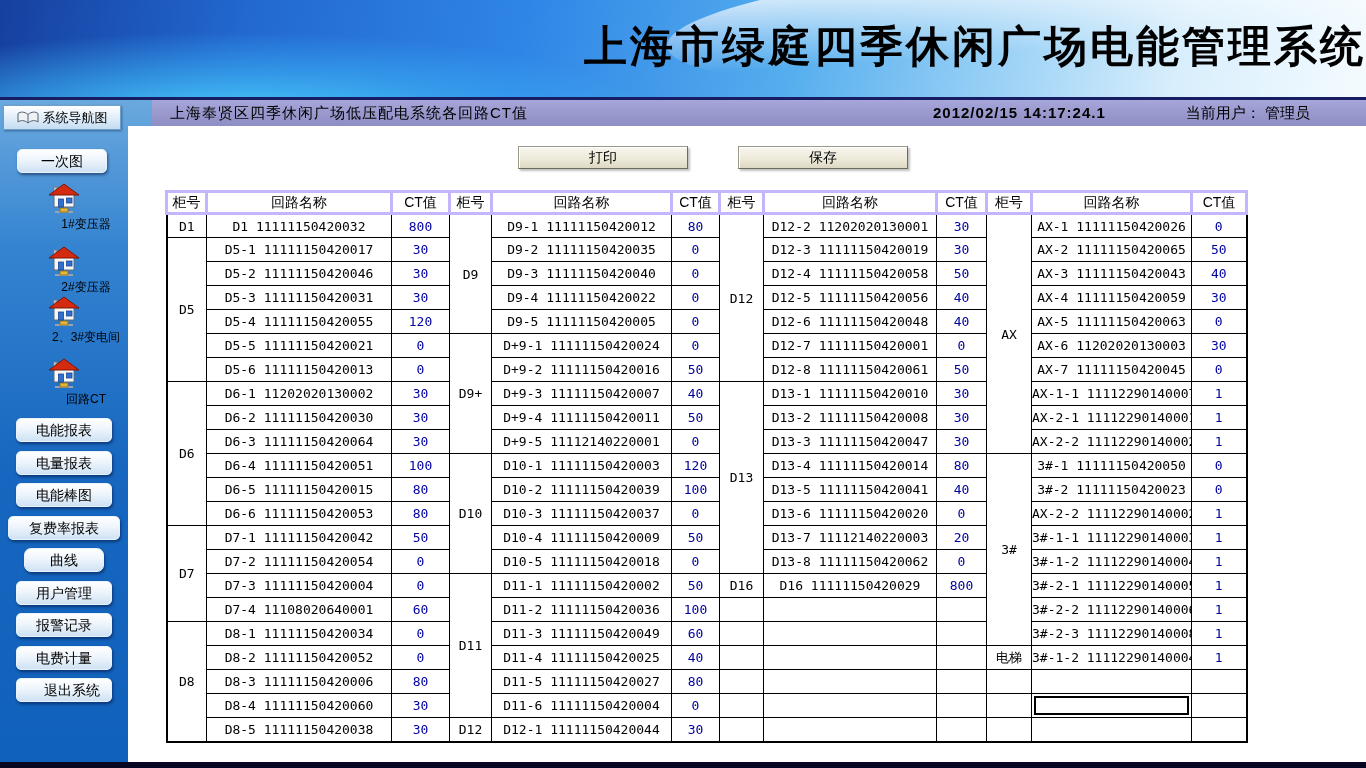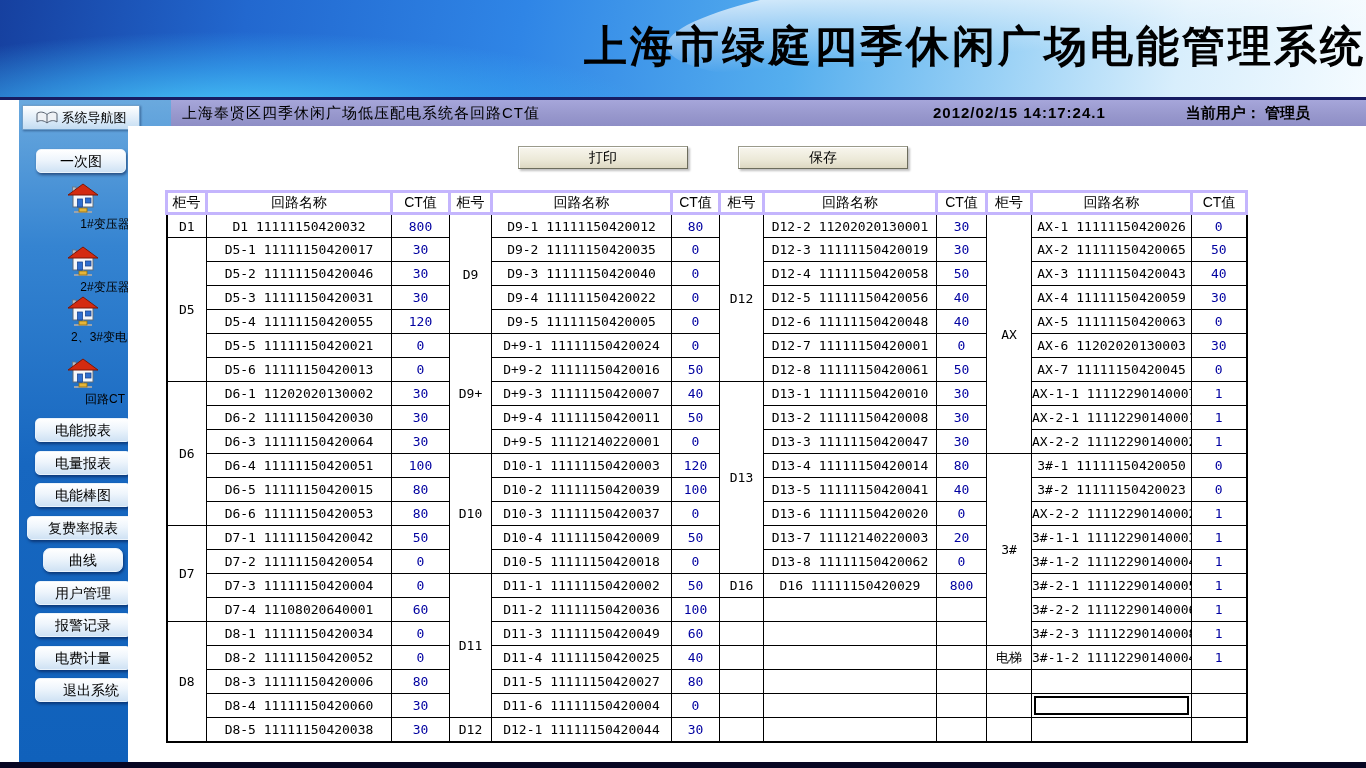--- a/index.html
+++ b/index.html
@@ -30,29 +30,28 @@
 
   
   .topbar {
     position:absolute; left:128px; top:100px; width:1238px; height:26px;
     background:linear-gradient(#a6a6da,#9898cd 55%,#8e8ec6); color:#000;
   }
   .crumb-ico {
     position:absolute; left:4px; top:4px; width:18px; height:18px; text-align:center;
     background:#8383c4; color:#f2f2ff; font-weight:bold; font-size:14px; line-height:17px;
   }
-  .crumb { position:absolute; left:42px; top:4px; font-size:15px; letter-spacing:1px;margin-left:12px; }
+  .crumb { position:absolute; left:42px; top:4px; font-size:15px; letter-spacing:1px; }
   .clock { position:absolute; left:805px; top:4px; font-size:15px; font-weight:bold; letter-spacing:1px; }
-  .user  { position:absolute; right:56px; top:4px; font-size:15px; font-weight:bold; }
+  .user  { position:absolute; right:56px; top:4px; font-size:15px; font-weight:normal; }
 
   
   .sidebar {
     position:absolute; left:0; top:100px; width:152px; height:662px;
     background:linear-gradient(#6aa9de 0%,#3584d1 22%,#1767c0 55%,#1061bb 100%);
-    margin-left:19px;
   }
   .nav-header {
     position:absolute; left:3px; top:5px; width:118px; height:25px;
     background:linear-gradient(#ffffff,#dcebf8 60%,#c3dcf2);
     border:1px solid #6f9fca; display:flex; align-items:center; justify-content:center; gap:4px;
     font-size:13px; color:#000; box-shadow:1px 1px 2px rgba(0,20,60,.4);
   }
   .pill-btn {
     position:absolute; height:24px; border-radius:5px; border:1px solid #eaf3fb;
     background:linear-gradient(#ffffff,#eef5fc 45%,#cfe2f4);

